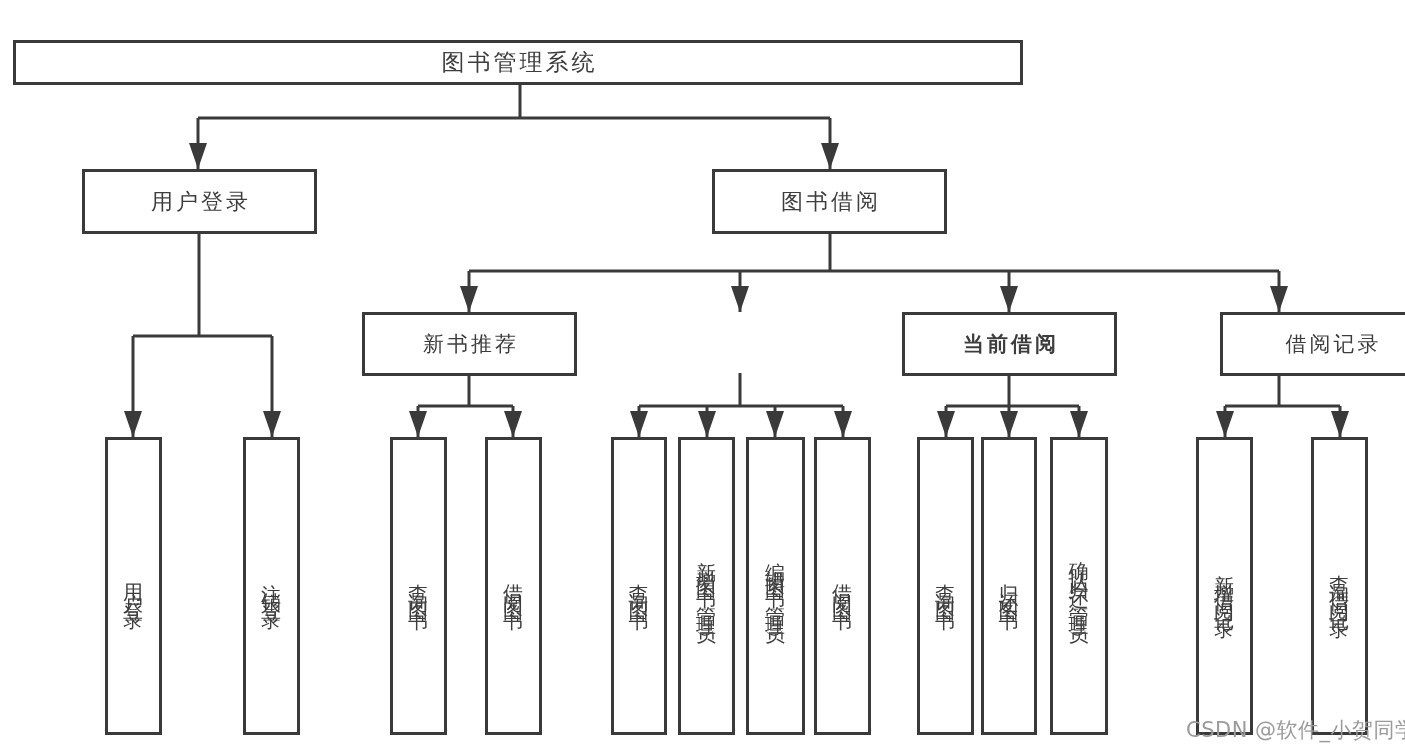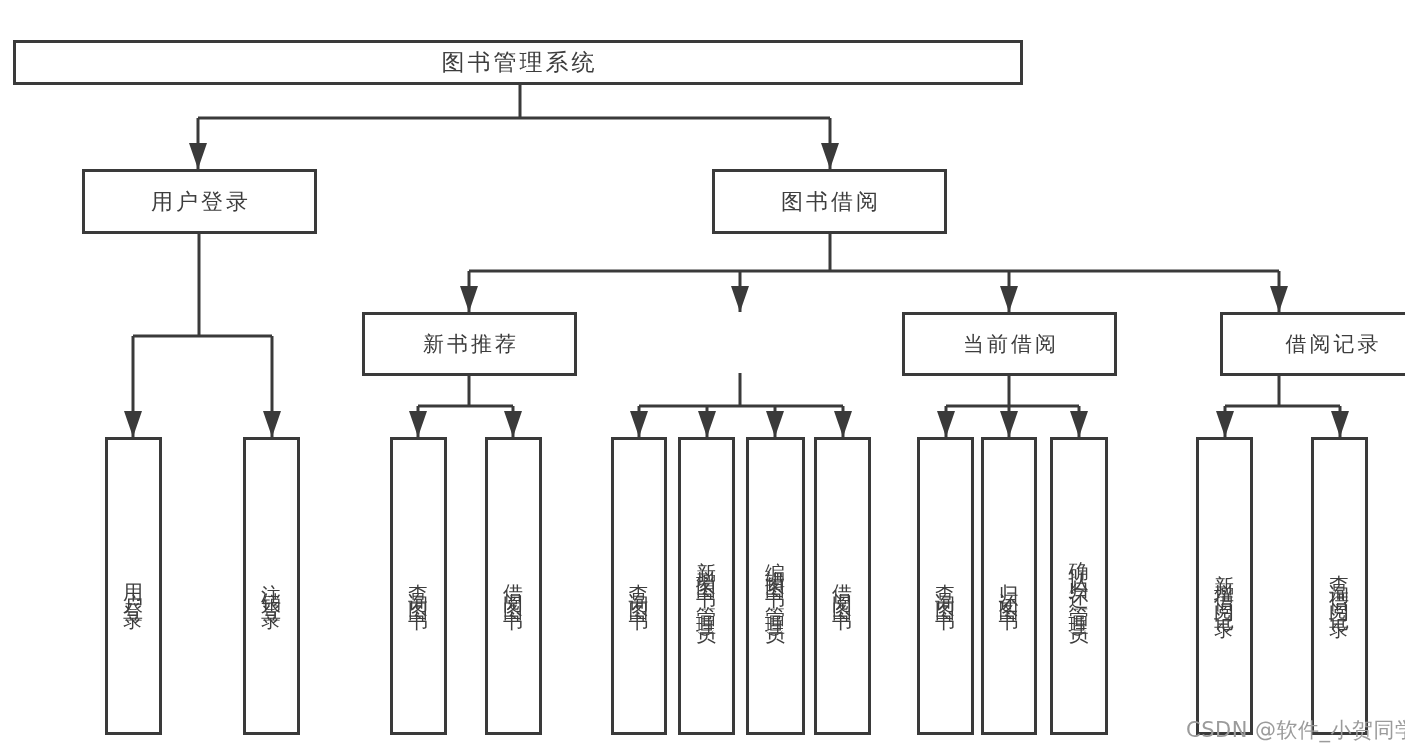--- a/index.html
+++ b/index.html
@@ -91,21 +91,21 @@
   <div class="box lvl2" style="left:82px;">
     <span class="h-label">用户登录</span>
   </div>
   <div class="box lvl2" style="left:712px;">
     <span class="h-label">图书借阅</span>
   </div>
 
   <div class="box lvl3" style="left:362px;">
     <span class="h-label">新书推荐</span>
   </div>
-  <div class="box lvl3" style="left:902px;">
+  <div class="box lvl3" style="left:902px;font-weight:bold;">
     <span class="h-label">当前借阅</span>
   </div>
   <div class="box lvl3" style="left:1220px;padding-left:9px;">
     <span class="h-label">借阅记录</span>
   </div>
 
   <div class="box leaf" style="left:105px;">
     <span class="v-label">用户登录</span>
   </div>
   <div class="box leaf" style="left:243px;">

